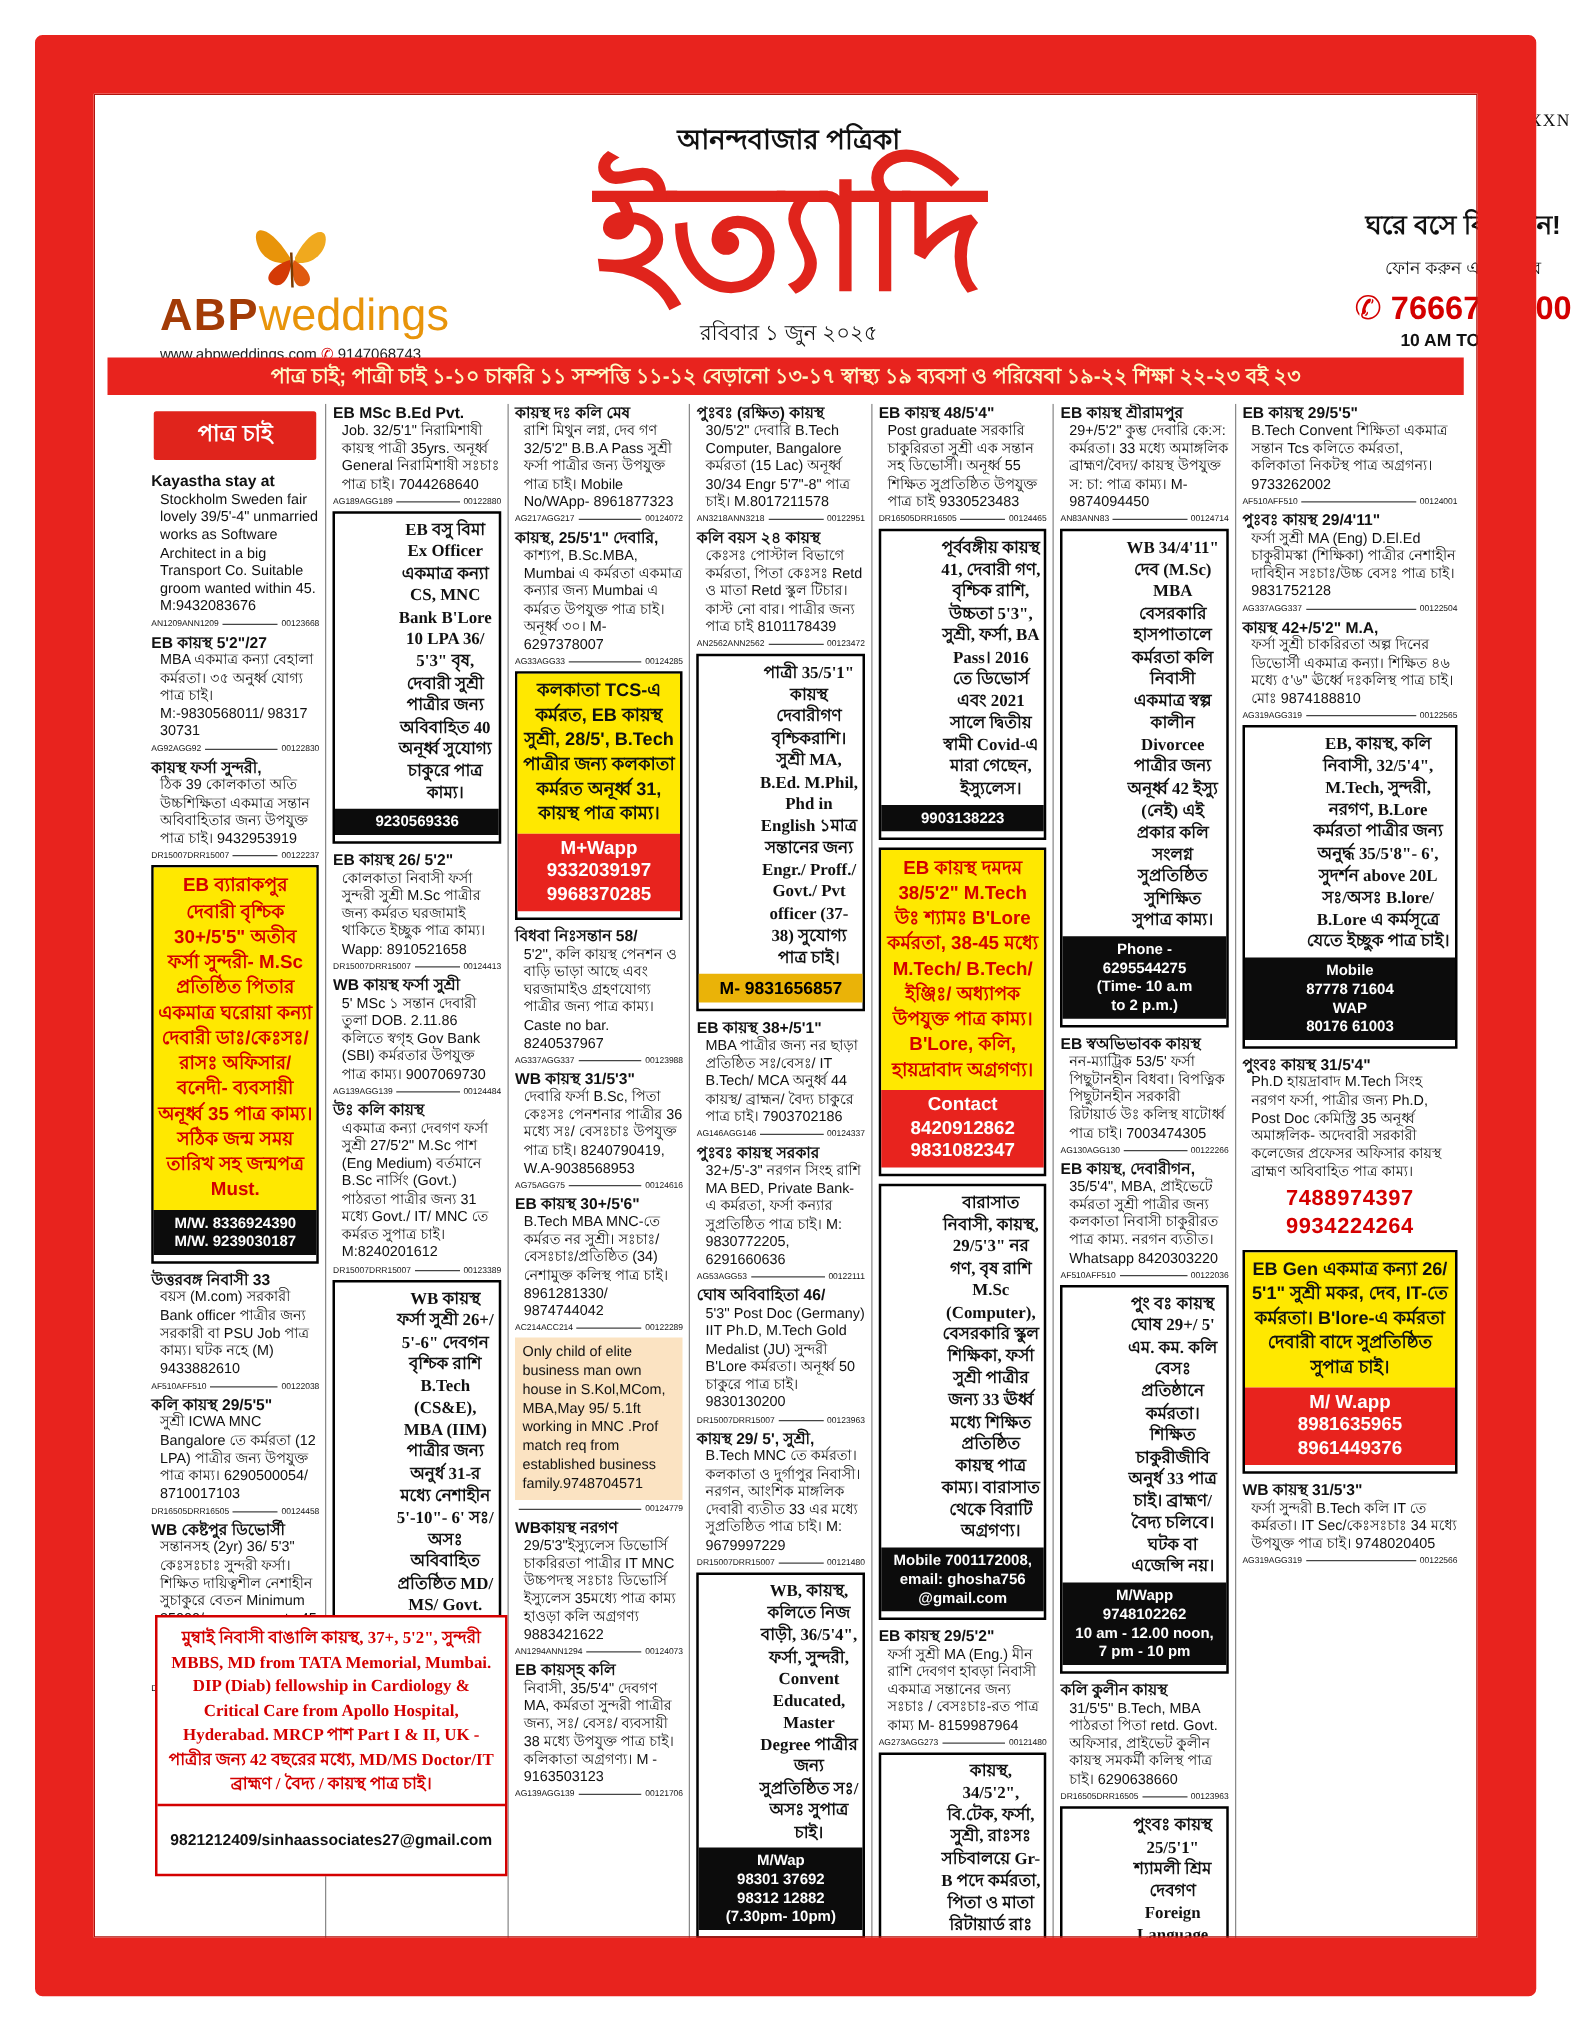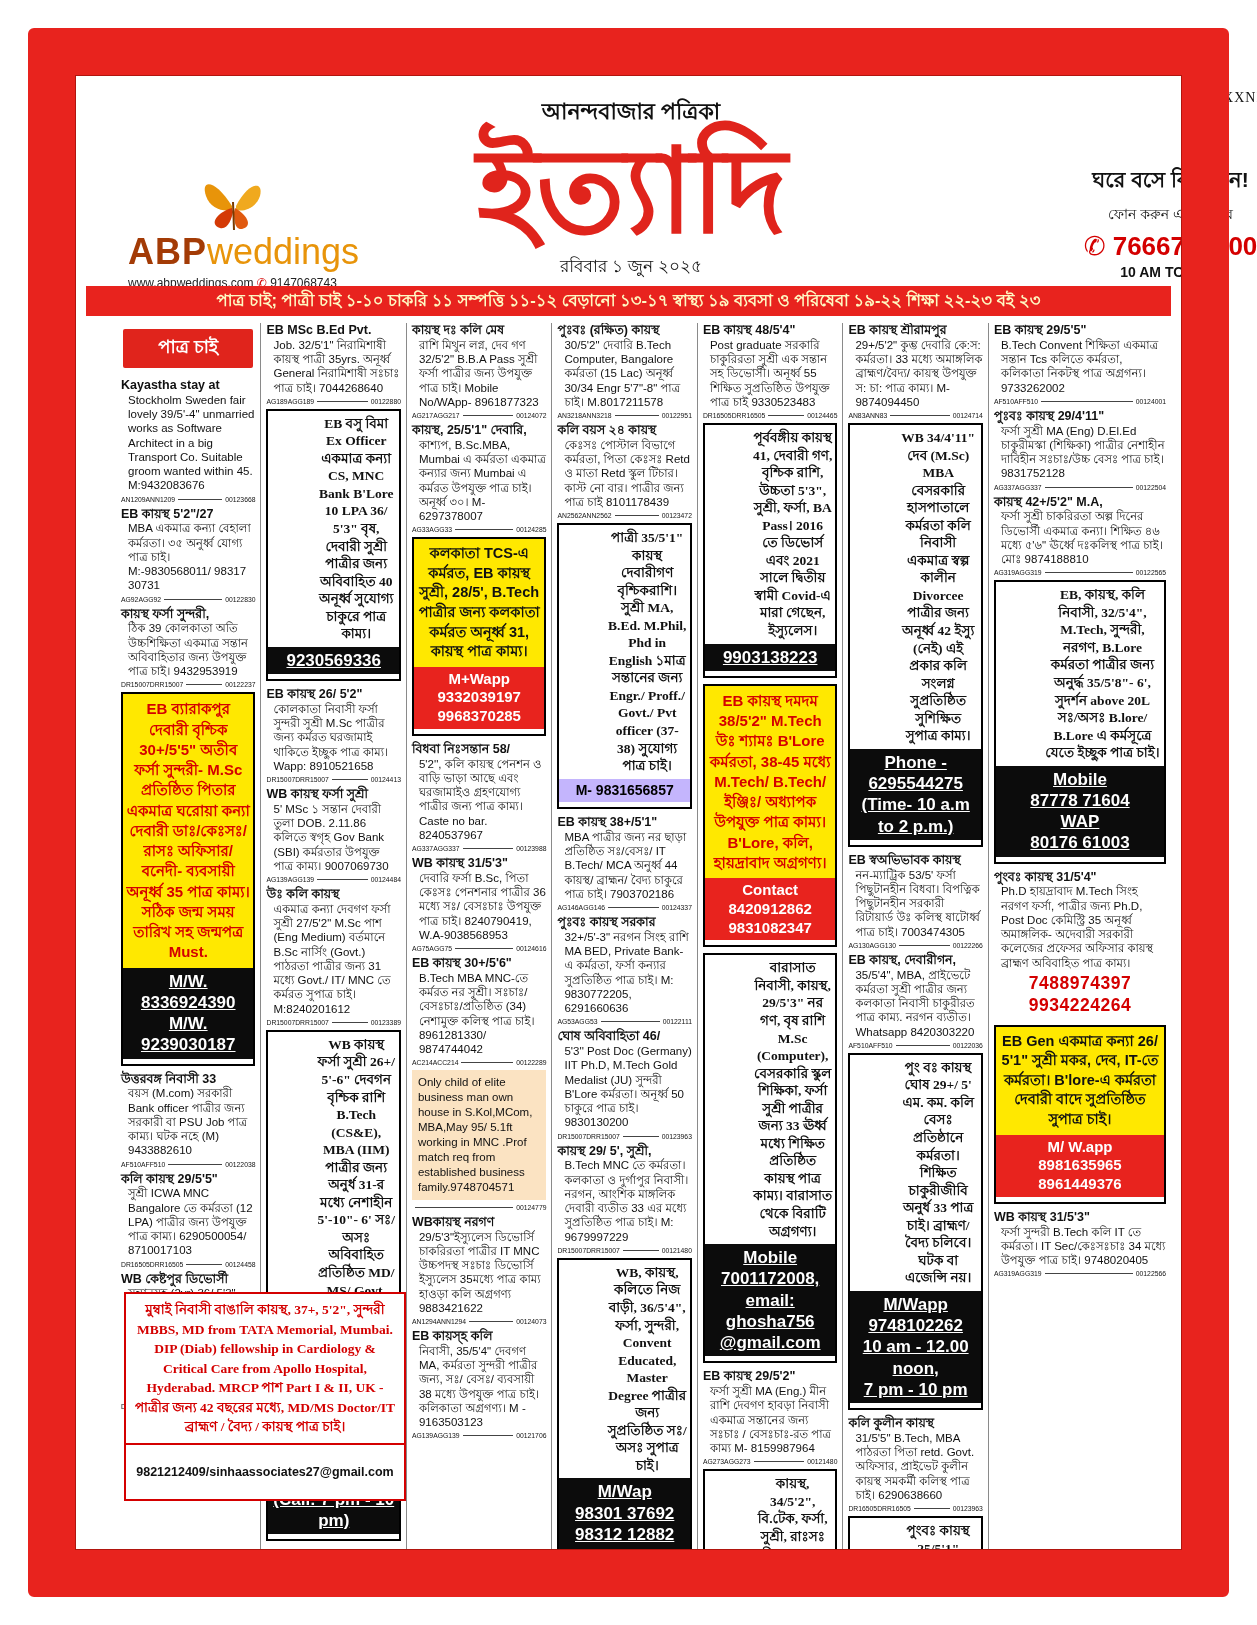--- a/index.html
+++ b/index.html
@@ -46,23 +46,23 @@
   .ref .fill{flex:1;border-top:1px solid #444;margin:0 3px;}
 
   .style-box{border:2px solid #000;padding:4px 3px;text-align:center;font-weight:bold;
              font-family:"Liberation Serif","DejaVu Serif",serif;font-size:13.5px;line-height:1.3;margin:2px 0 6px;}
   .style-yellow-red{background:#ffe800;color:#d40000;text-align:center;font-weight:800;
              font-size:15px;line-height:1.35;padding:5px 3px;margin:2px 0 0;}
   .style-yellow-black{background:#ffe800;color:#111;text-align:center;font-weight:bold;
              font-size:14.5px;line-height:1.35;padding:5px 3px;margin:2px 0 0;}
   .style-cream{background:#fbe3c2;color:#111;font-size:11.5px;line-height:1.3;padding:5px 6px;margin:2px 0 4px;}
   .bar{display:block;text-align:center;font-weight:800;padding:3px 2px;line-height:1.25;}
-  .bar-black{background:#0c0c0c;color:#fff;font-size:17px;text-decoration:underline;}
+  .bar-black{background:#0c0c0c;color:#fff;font-size:12px;}
   .bar-red{background:#e8231e;color:#fff;font-size:15px;}
-  .bar-gray{background:#c4b5fd;color:#000;font-size:14px;}
+  .bar-gray{background:#eab308;color:#000;font-size:14px;}
   .bar-rednum{color:#d40000;font-size:17.5px;background:none;letter-spacing:.5px;}
   .ad .bars{margin-bottom:5px;}
   .boxwrap{border:2px solid #000;margin:2px 0 6px;}
   .boxwrap .style-box{border:none;margin:0;padding-left:48px;}
   .boxwrap .style-yellow-red,.boxwrap .style-yellow-black{margin:0;}
 
   
   .bottom-ad{position:absolute;left:48px;top:1216px;width:278px;border:2px solid #d40000;
              background:#fff;text-align:center;z-index:3;}
   .bottom-ad .ba-body{color:#d40000;font-family:"Liberation Serif","DejaVu Serif",serif;

